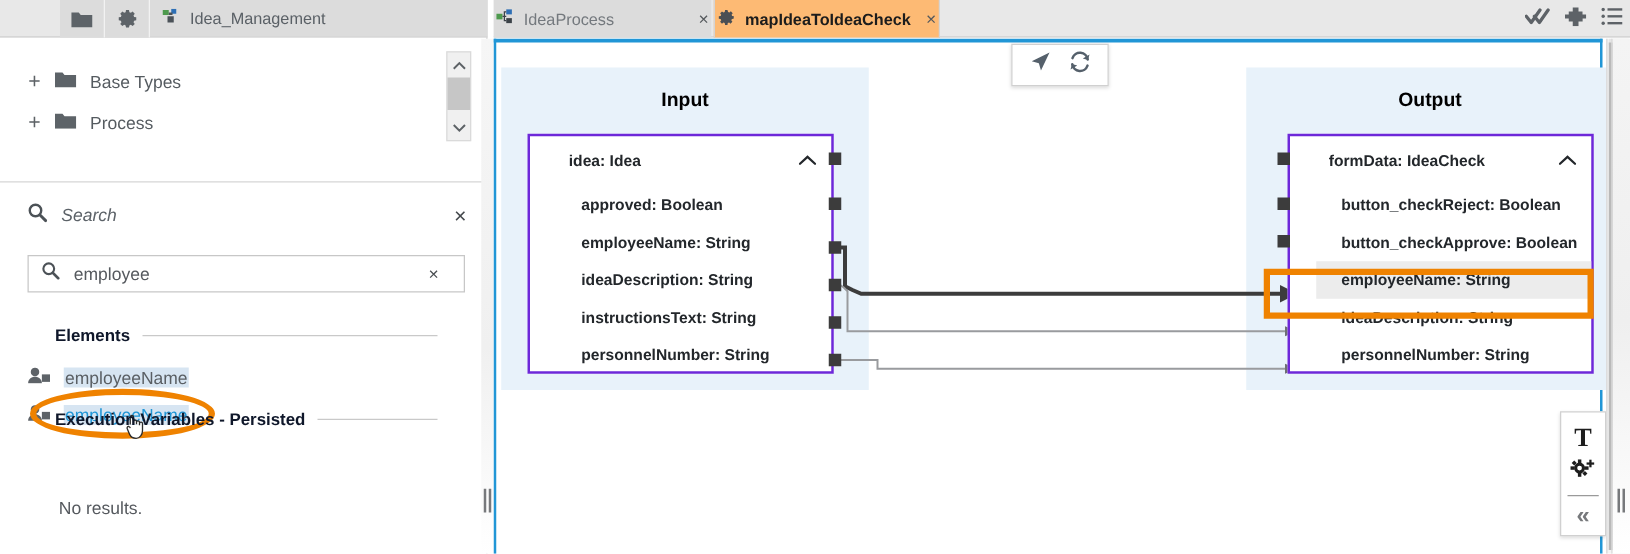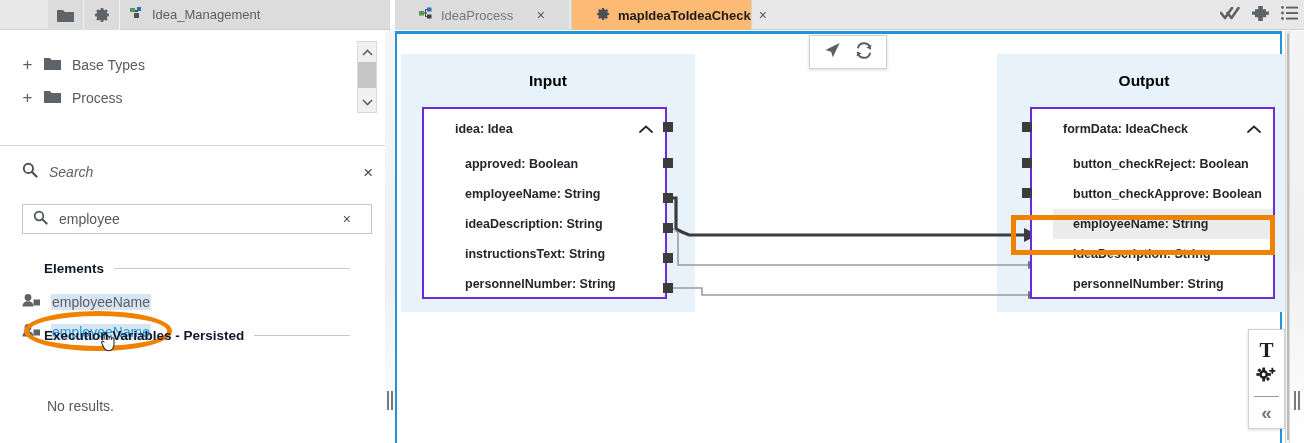--- a/index.html
+++ b/index.html
@@ -184,21 +184,21 @@
     position: absolute; left: 0; top: 0;
     width: 909px; height: 30px;
     background: #e8e8e8;
     border-bottom: 1px solid #cfcfcf;
   }
   .tab {
     position: absolute; top: 0;
     height: 30px;
     display: flex; align-items: center;
     gap: 8px;
-    padding: 0 24px;
+    padding: 0 2px;
     font-size: 13px;
   }
   .tab.inactive {
     left: 0; width: 174px;
     background: #dcdcdc;
     color: #74797e;
   }
   .tab.active {
     left: 176px; width: 181px;
     background: #fdba74;

